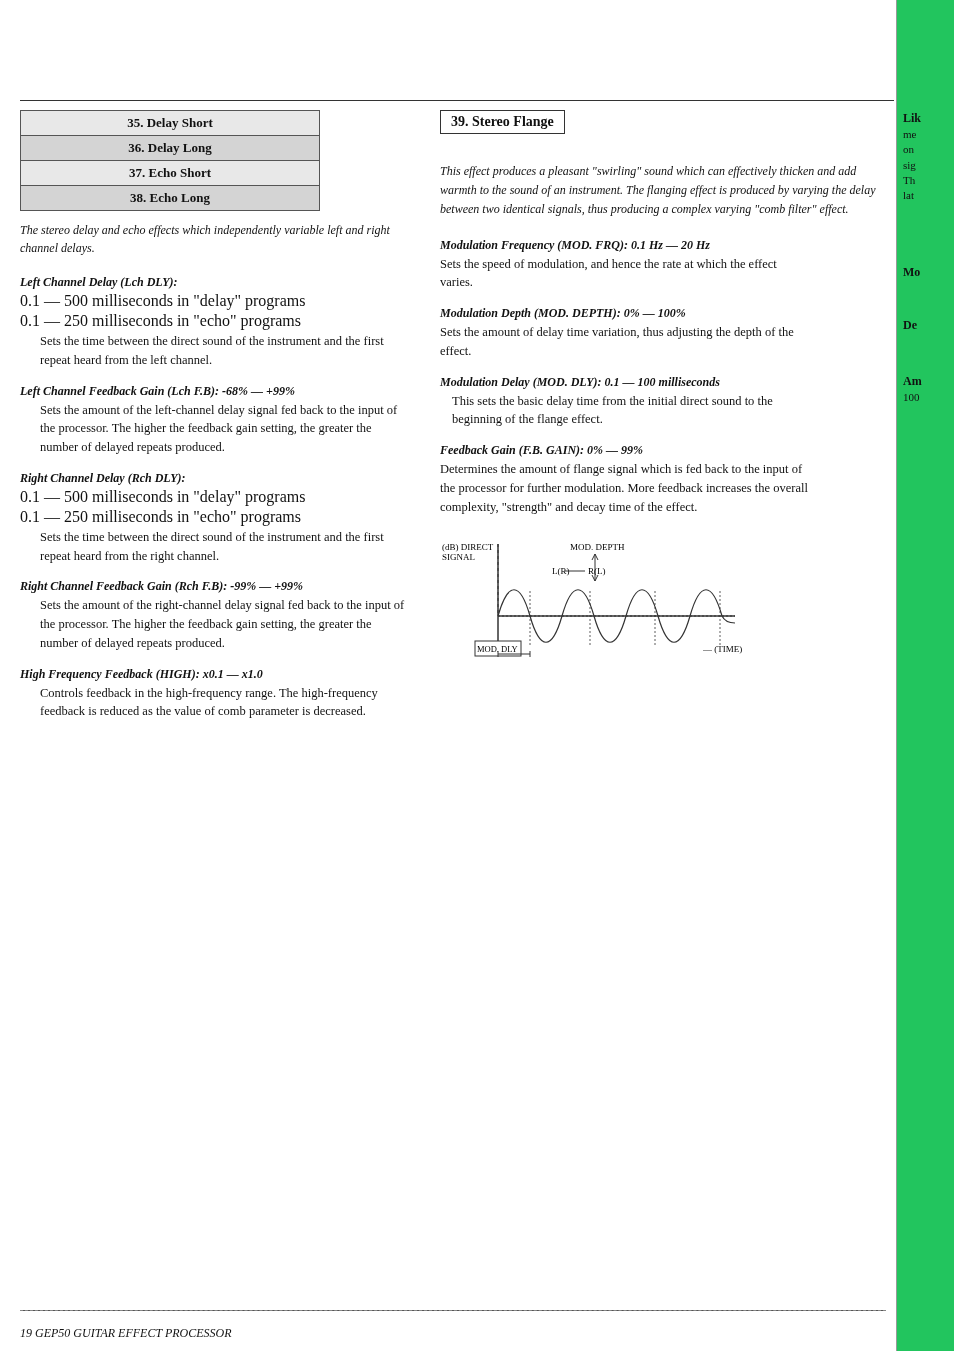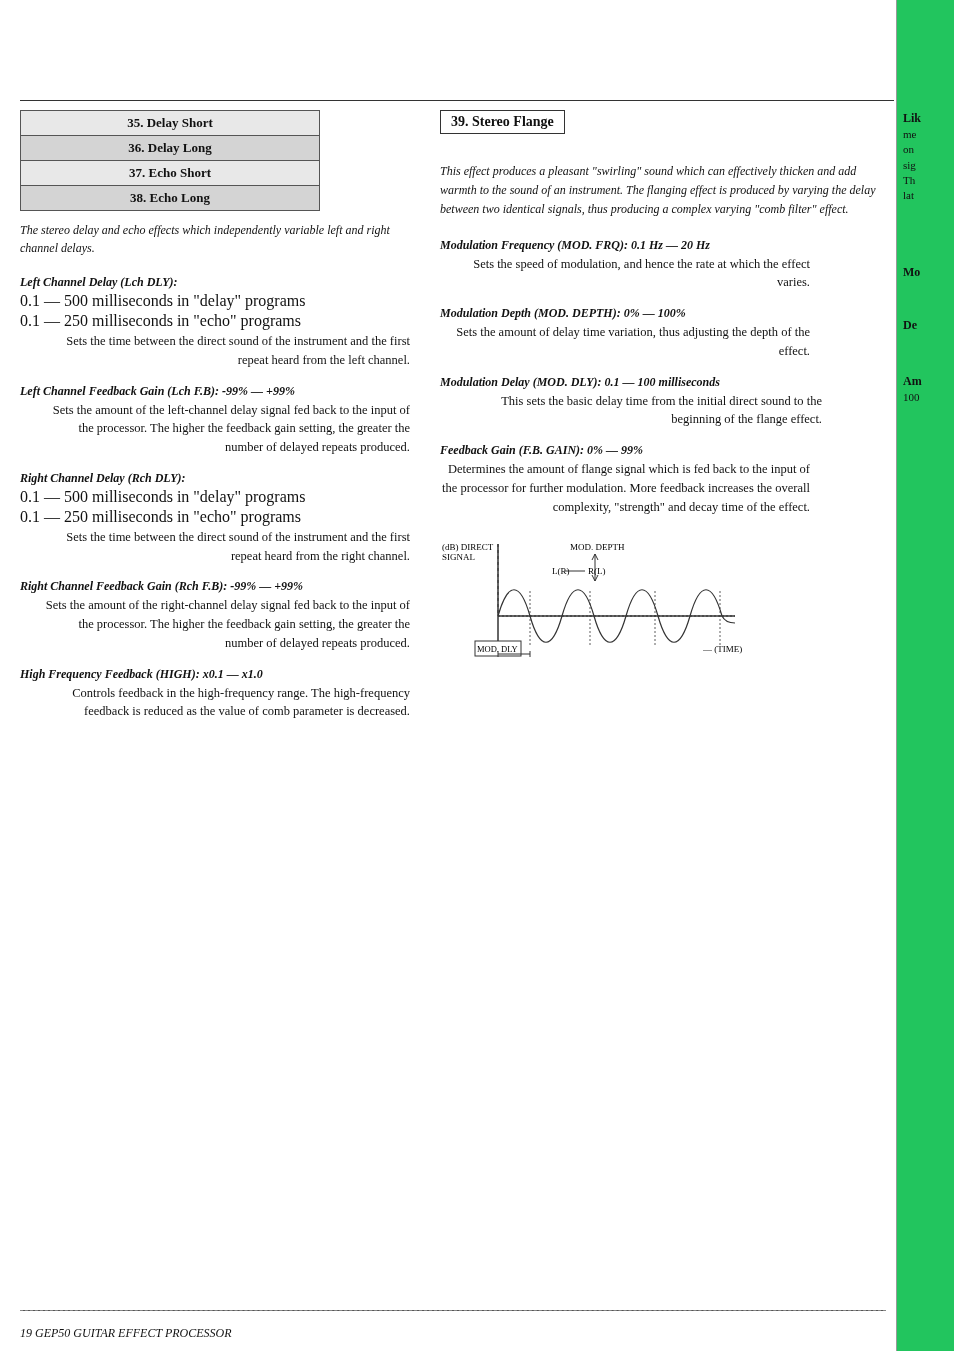--- a/index.html
+++ b/index.html
@@ -107,21 +107,20 @@
     .param-sub {
       font-weight: normal;
       font-size: 16px;
       margin-bottom: 2px;
     }
     .param-desc {
       font-size: 12.5px;
       line-height: 1.5;
       margin-left: 20px;
       max-width: 370px;
-      text-align: right;
     }
     
     .section-heading {
       border: 1.5px solid #333;
       display: inline-block;
       padding: 3px 10px;
       font-weight: bold;
       font-size: 14px;
       margin-bottom: 28px;
     }
@@ -221,21 +220,21 @@
       <p class="intro-text">The stereo delay and echo effects which independently variable left and right channel delays.</p>
 
       <div id="left-params-container">
           <div class="param-section">
             <p class="param-title">Left Channel Delay (Lch DLY):</p>
             <p class="param-sub">0.1 — 500 milliseconds in "delay" programs</p>
             <p class="param-sub">0.1 — 250 milliseconds in "echo" programs</p>
             <p class="param-desc">Sets the time between the direct sound of the instrument and the first repeat heard from the left channel.</p>
           </div>
           <div class="param-section">
-            <p class="param-title">Left Channel Feedback Gain (Lch F.B): -99% — +99%</p>
+            <p class="param-title">Left Channel Feedback Gain (Lch F.B): -68% — +99%</p>
             <p class="param-desc">Sets the amount of the left-channel delay signal fed back to the input of the processor. The higher the feedback gain setting, the greater the number of delayed repeats produced.</p>
           </div>
           <div class="param-section">
             <p class="param-title">Right Channel Delay (Rch DLY):</p>
             <p class="param-sub">0.1 — 500 milliseconds in "delay" programs</p>
             <p class="param-sub">0.1 — 250 milliseconds in "echo" programs</p>
             <p class="param-desc">Sets the time between the direct sound of the instrument and the first repeat heard from the right channel.</p>
           </div>
           <div class="param-section">
             <p class="param-title">Right Channel Feedback Gain (Rch F.B): -99% — +99%</p>

